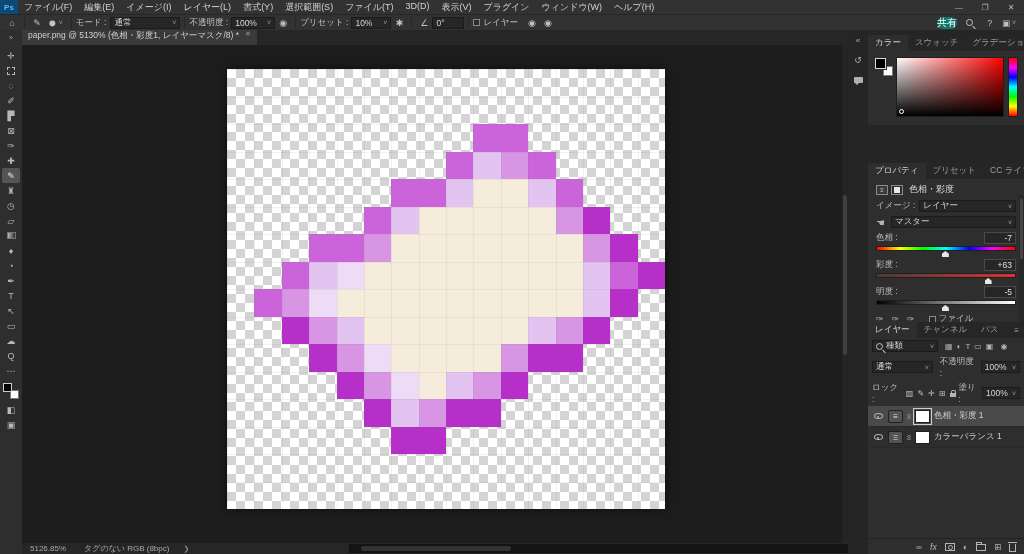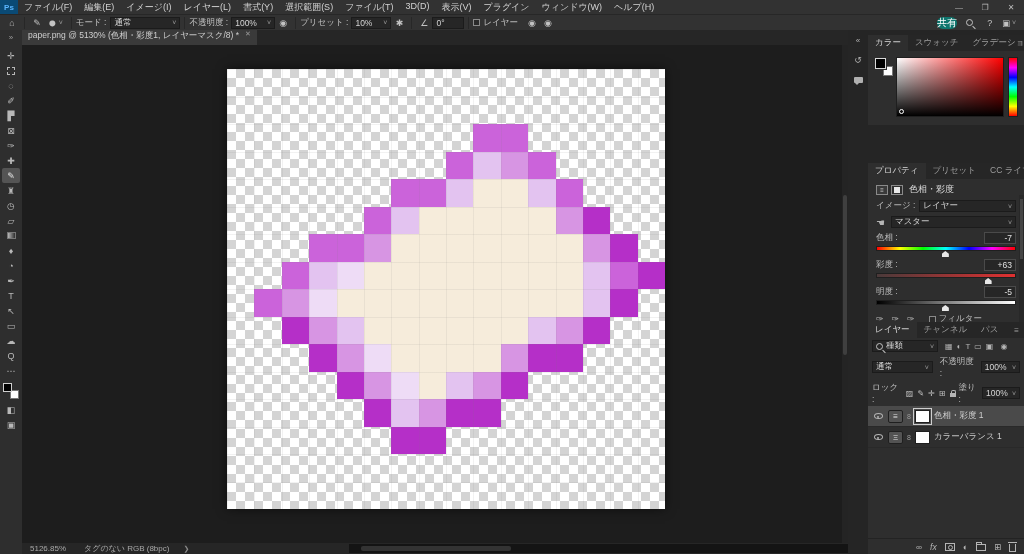--- a/index.html
+++ b/index.html
@@ -516,21 +516,21 @@
             <span class="vbox">-5</span>
           </div>
           <div class="slider lig">
               <span class="sl-thumb" style="left:47%;"></span>
             </div>
           <div class="prow" style="margin-top:2px;">
             <span class="dropper">✑</span>
             <span class="dropper">✑</span>
             <span class="dropper">✑</span>
             <span class="cb" style="margin-left:6px;"></span>
-            <span>フィルター</span>
+            <span>ファイル</span>
           </div>
           <div class="spectrum"></div>
           <div class="spectrum b"></div>
           <div class="props-vscroll">
               <span class="thumb"></span>
             </div>
         </div>
         <div class="props-foot">
           <span>⊡</span>
           <span>↻</span>

